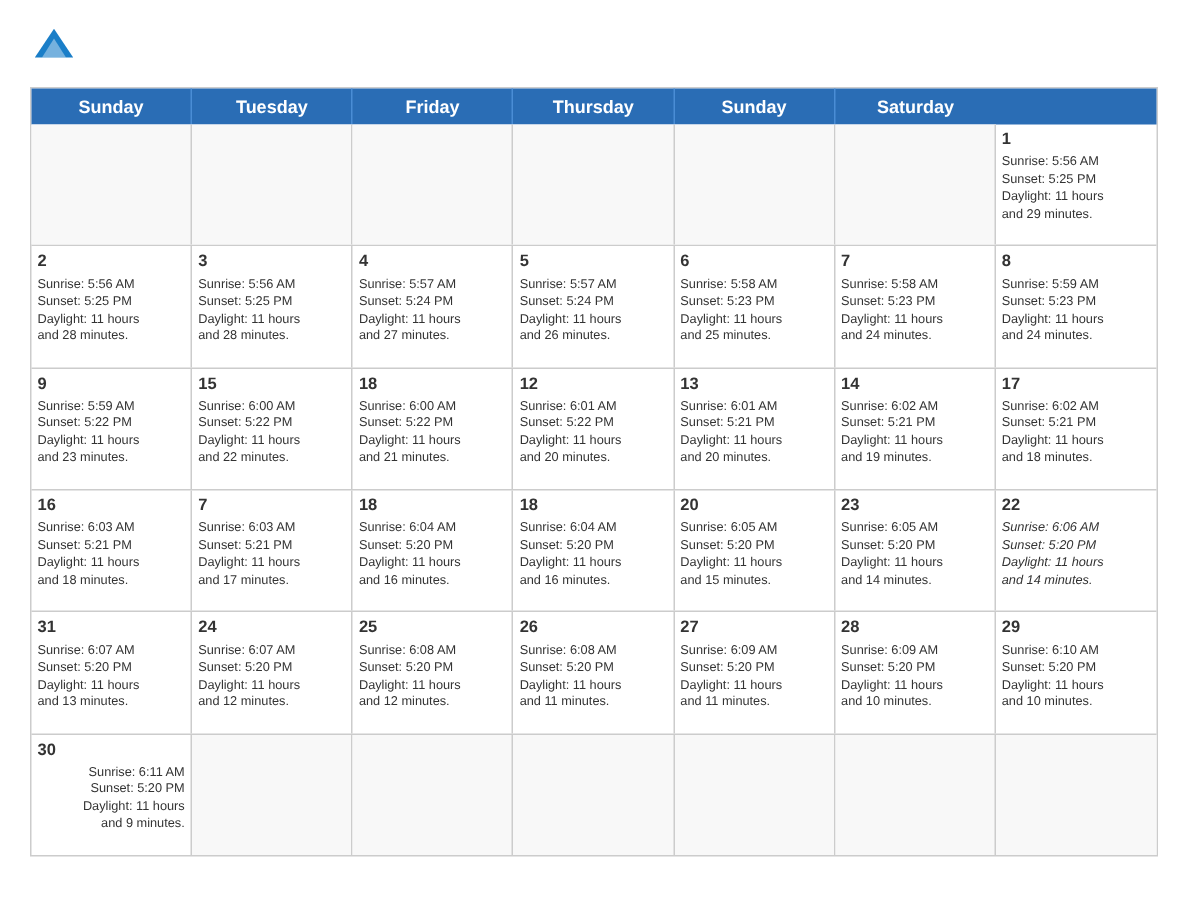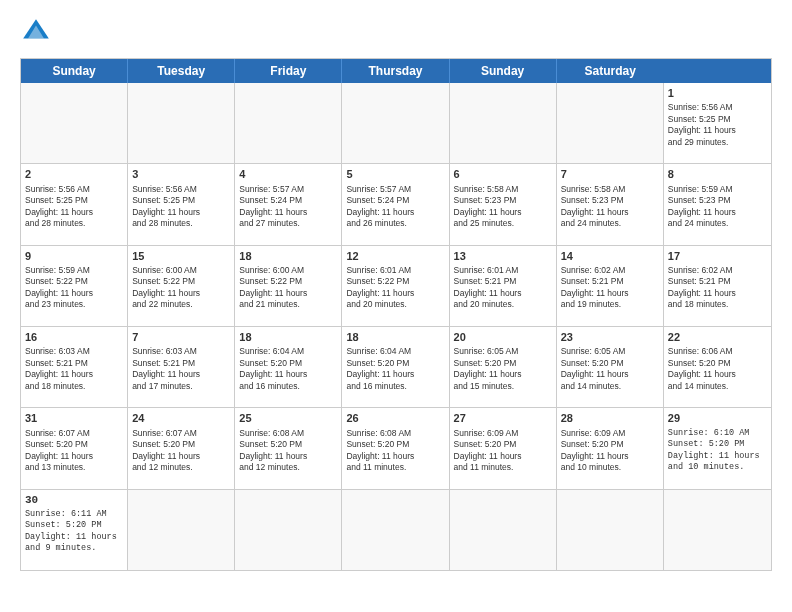--- a/index.html
+++ b/index.html
@@ -77,21 +77,21 @@
       flex: 1;
       display: flex;
       flex-direction: column;
     }
     .cal-row {
       display: grid;
       grid-template-columns: repeat(7, 1fr);
       flex: 1;
       border-bottom: 1px solid #ccc;
     }
-    .cal-row:last-child { border-bottom: none; font-family: Liberation Mono, monospace; }
+    .cal-row:last-child { border-bottom: none; }
     .cal-cell {
       border-right: 1px solid #ccc;
       padding: 3px 4px;
       font-size: 9px;
       color: #333;
       line-height: 1.3;
       vertical-align: top;
       overflow: hidden;
     }
     .cal-cell:last-child { border-right: none; }
@@ -294,21 +294,21 @@
           </div>
           <div class="cal-cell">
             <span class="day-num">23</span>
             <div class="cell-text" style="white-space: pre-line;">Sunrise: 6:05 AM
 Sunset: 5:20 PM
 Daylight: 11 hours
 and 14 minutes.</div>
           </div>
           <div class="cal-cell">
             <span class="day-num">22</span>
-            <div class="cell-text" style="white-space: pre-line;">Sunrise: 6:06 AM
+            <div class="cell-text" style="white-space: pre-line; font-style: italic;">Sunrise: 6:06 AM
 Sunset: 5:20 PM
 Daylight: 11 hours
 and 14 minutes.</div>
           </div>
         </div>
         <div class="cal-row">
           <div class="cal-cell">
             <span class="day-num">31</span>
             <div class="cell-text" style="white-space: pre-line;">Sunrise: 6:07 AM
 Sunset: 5:20 PM
@@ -345,30 +345,30 @@
           </div>
           <div class="cal-cell">
             <span class="day-num">28</span>
             <div class="cell-text" style="white-space: pre-line;">Sunrise: 6:09 AM
 Sunset: 5:20 PM
 Daylight: 11 hours
 and 10 minutes.</div>
           </div>
           <div class="cal-cell">
             <span class="day-num">29</span>
-            <div class="cell-text" style="white-space: pre-line; font-family: Liberation Mono, monospace;">Sunrise: 6:10 AM
+            <div class="cell-text" style="white-space: pre-line;">Sunrise: 6:10 AM
 Sunset: 5:20 PM
 Daylight: 11 hours
 and 10 minutes.</div>
           </div>
         </div>
         <div class="cal-row">
           <div class="cal-cell">
             <span class="day-num">30</span>
-            <div class="cell-text" style="white-space: pre-line;">Sunrise: 6:11 AM
+            <div class="cell-text" style="white-space: pre-line; text-align: right;">Sunrise: 6:11 AM
 Sunset: 5:20 PM
 Daylight: 11 hours
 and 9 minutes.</div>
           </div>
           <div class="cal-cell empty"></div>
           <div class="cal-cell empty"></div>
           <div class="cal-cell empty"></div>
           <div class="cal-cell empty"></div>
           <div class="cal-cell empty"></div>
           <div class="cal-cell empty"></div>

